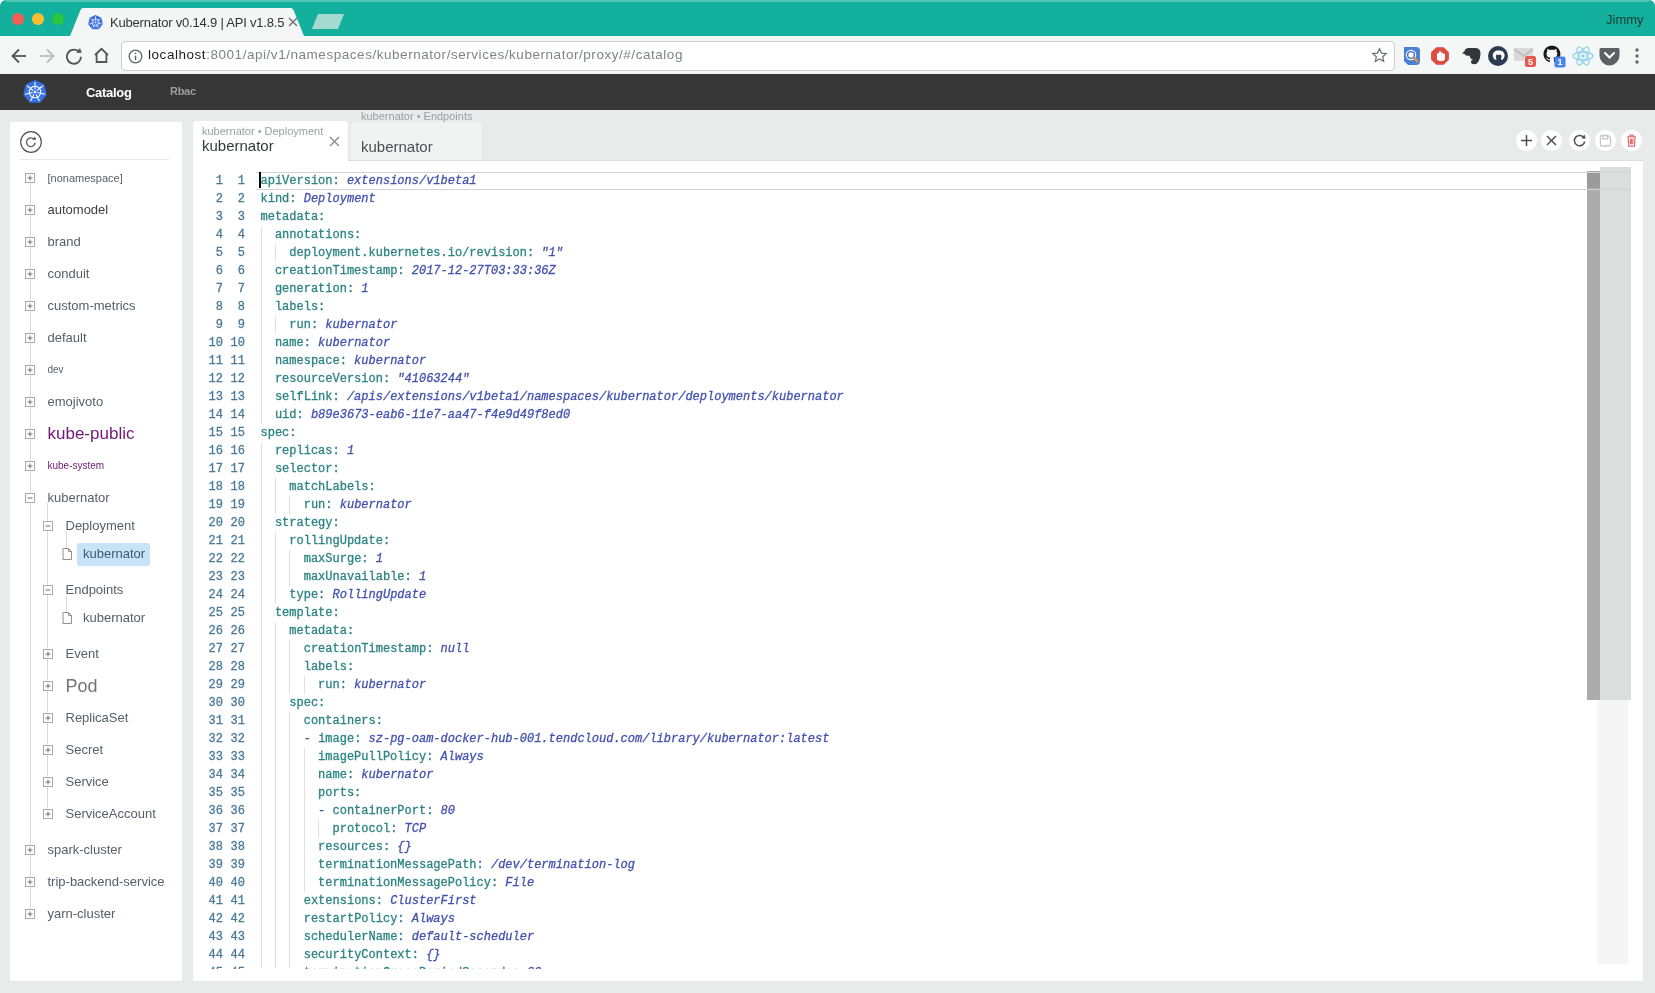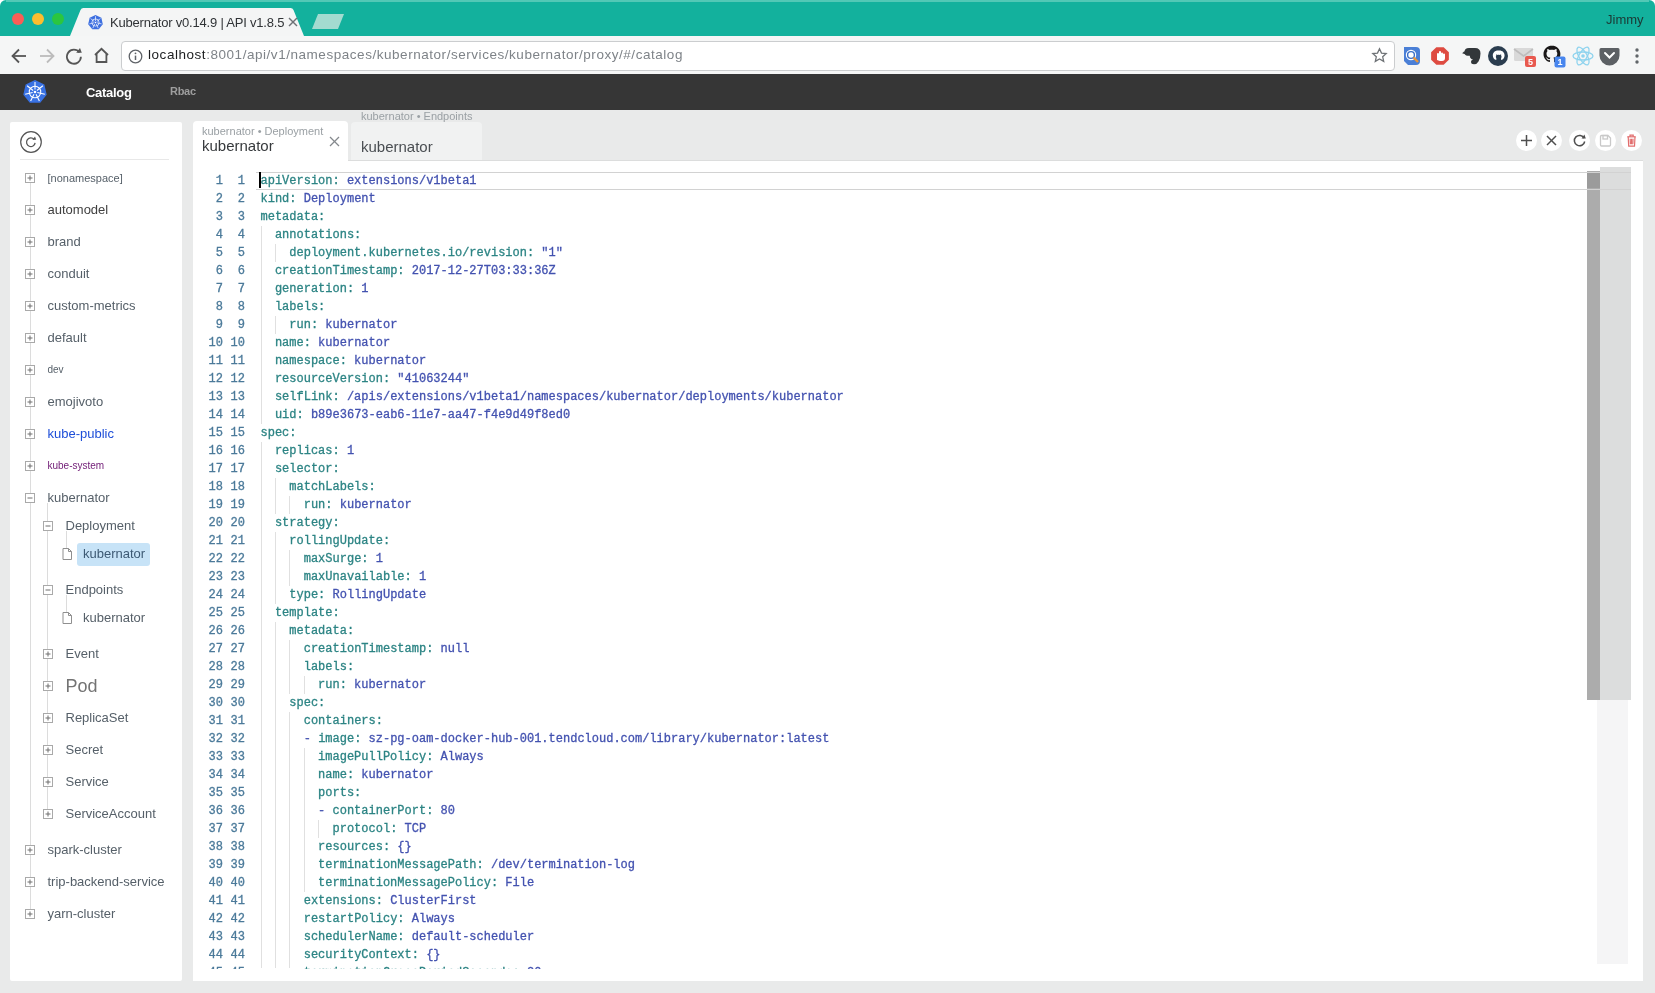--- a/index.html
+++ b/index.html
@@ -1,19 +1,19 @@
 <!DOCTYPE html>
 <html><head><meta charset="utf-8"><style>
 * { margin:0; padding:0; box-sizing:border-box; }
 html,body { width:1655px; height:993px; overflow:hidden; background:#fff; }
 body { font-family:"Liberation Sans", sans-serif; position:relative; }
 .abs { position:absolute; }
 pre { font-family:"Liberation Mono", monospace; font-size:12px; line-height:18px; -webkit-text-stroke:0.3px currentColor; }
 .k { color:#2c8484; }
-.v { color:#4352b0; }
+.v { color:#4352b0;font-style:italic; }
 </style></head>
 <body>
 
 <div class="abs" style="left:0;top:0;width:1655px;height:36px;background:#13b19d;border-radius:6px 6px 0 0"></div>
 <div class="abs" style="left:6px;top:0;width:1643px;height:2px;background:#52c8b6"></div>
 <div class="abs" style="left:12px;top:13px;width:12px;height:12px;border-radius:50%;background:#f95e56"></div>
 <div class="abs" style="left:32px;top:13px;width:12px;height:12px;border-radius:50%;background:#fdbd2e"></div>
 <div class="abs" style="left:52px;top:13px;width:12px;height:12px;border-radius:50%;background:#2bc63f"></div>
 <svg class="abs" style="left:70px;top:8px" width="244" height="28" viewBox="0 0 244 28">
     <path d="M0 28 L10.5 2 Q11.3 0 13.5 0 L220.5 0 Q222.7 0 223.5 2 L234 28 Z" fill="#f4f5f5"></path>
@@ -199,21 +199,21 @@
       <rect x="0.5" y="0.5" width="9" height="9" fill="#fff" stroke="#a9a9a9"></rect>
       <line x1="2.5" y1="5" x2="7.5" y2="5" stroke="#6f6f6f"></line>
       <line x1="5" y1="2.5" x2="5" y2="7.5" stroke="#6f6f6f"></line>
     </svg>
 <div style="position:absolute;left:47.5px;top:393px;font-size:13px;line-height:18px;color:#566069;white-space:nowrap">emojivoto</div>
 <svg style="position:absolute;left:25px;top:429px" width="10" height="10" viewBox="0 0 10 10">
       <rect x="0.5" y="0.5" width="9" height="9" fill="#fff" stroke="#a9a9a9"></rect>
       <line x1="2.5" y1="5" x2="7.5" y2="5" stroke="#6f6f6f"></line>
       <line x1="5" y1="2.5" x2="5" y2="7.5" stroke="#6f6f6f"></line>
     </svg>
-<div style="position:absolute;left:47.5px;top:425px;font-size:13px;line-height:18px;color:#1d4ed8;white-space:nowrap">kube-public</div>
+<div style="position:absolute;left:47.5px;top:425px;font-size:17px;line-height:18px;color:#701a75;white-space:nowrap">kube-public</div>
 <svg style="position:absolute;left:25px;top:461px" width="10" height="10" viewBox="0 0 10 10">
       <rect x="0.5" y="0.5" width="9" height="9" fill="#fff" stroke="#a9a9a9"></rect>
       <line x1="2.5" y1="5" x2="7.5" y2="5" stroke="#6f6f6f"></line>
       <line x1="5" y1="2.5" x2="5" y2="7.5" stroke="#6f6f6f"></line>
     </svg>
 <div style="position:absolute;left:47.5px;top:457px;font-size:10px;line-height:18px;color:#701a75;white-space:nowrap">kube-system</div>
 <svg style="position:absolute;left:25px;top:493px" width="10" height="10" viewBox="0 0 10 10">
       <rect x="0.5" y="0.5" width="9" height="9" fill="#fff" stroke="#a9a9a9"></rect>
       <line x1="2.5" y1="5" x2="7.5" y2="5" stroke="#6f6f6f"></line>
     </svg>

